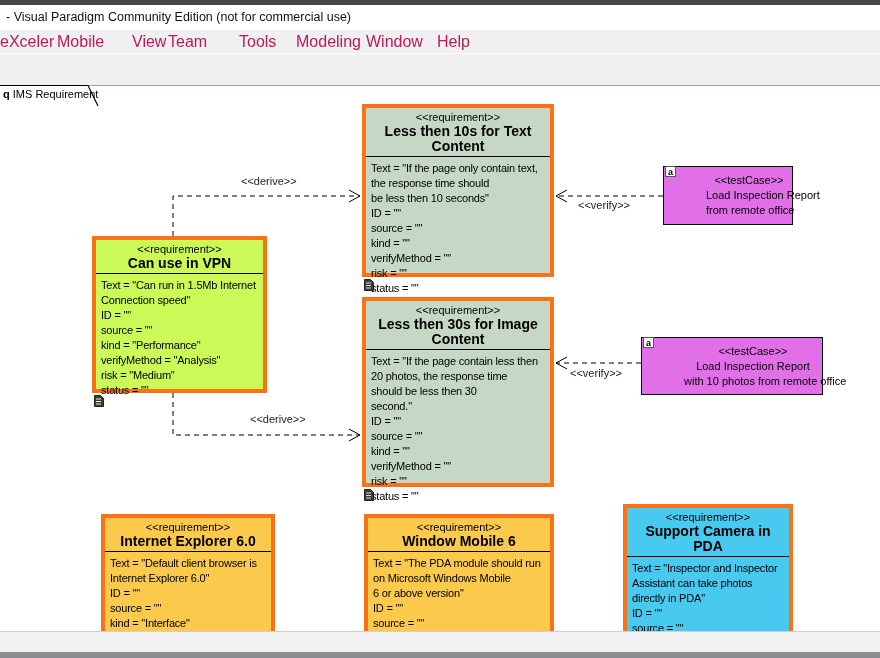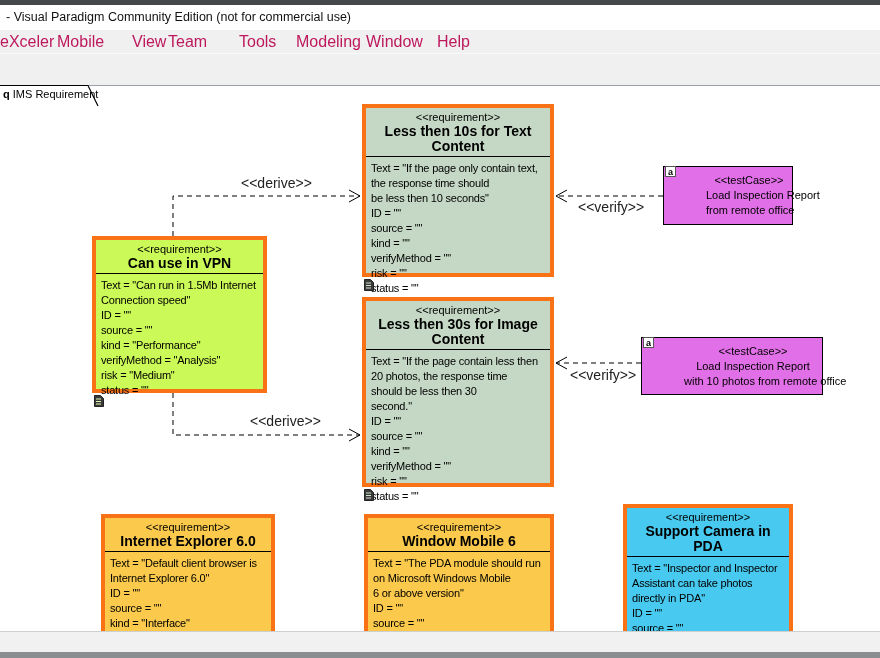--- a/index.html
+++ b/index.html
@@ -14,21 +14,21 @@
   .menubar{left:0;top:30px;width:880px;height:23px;background:#f0f0f0;}
   .menu-item{position:absolute;top:0;height:23px;line-height:23px;font-size:16px;color:#be185d;white-space:nowrap;}
   .toolbar{left:0;top:53px;width:880px;height:32px;background:#f0f0f0;border-top:1px solid #fafafa;}
   .tabline{left:0;top:85px;width:880px;height:1px;background:#9aa1a8;}
   .tab-svg{left:0;top:84px;z-index:30;}
   .tab-label{left:3px;top:88px;z-index:31;font-size:11px;color:#000;white-space:nowrap;}
   .tab-label b{font-size:11px;}
   
   .canvas{left:0;top:87px;width:880px;height:544px;background:#fff;overflow:hidden;}
   .connectors{position:absolute;left:0;top:0;}
-  .conn-label{position:absolute;font-size:14px;color:#222;white-space:nowrap;z-index:5;}
+  .conn-label{position:absolute;font-size:11px;color:#222;white-space:nowrap;z-index:5;}
   
   .req{position:absolute;border:4px solid #f97316;box-sizing:border-box;z-index:10;}
   .req-hd{border-bottom:1px solid #000;text-align:center;padding:3px 2px 2px 2px;}
   .st{font-size:11px;line-height:13px;color:#000;}
   .nm{font-size:14px;line-height:15px;font-weight:bold;color:#000;}
   .req-bd{padding:4px 5px 0 5px;}
   .req-bd .ln{font-size:11px;line-height:15px;color:#000;white-space:nowrap;letter-spacing:-0.2px;}
   
   .tc{position:absolute;border:1px solid #000;box-sizing:border-box;text-align:center;z-index:10;padding-top:6px;}
   .tc .ln{font-size:11px;line-height:15px;color:#000;white-space:nowrap;margin-left:42px;}

